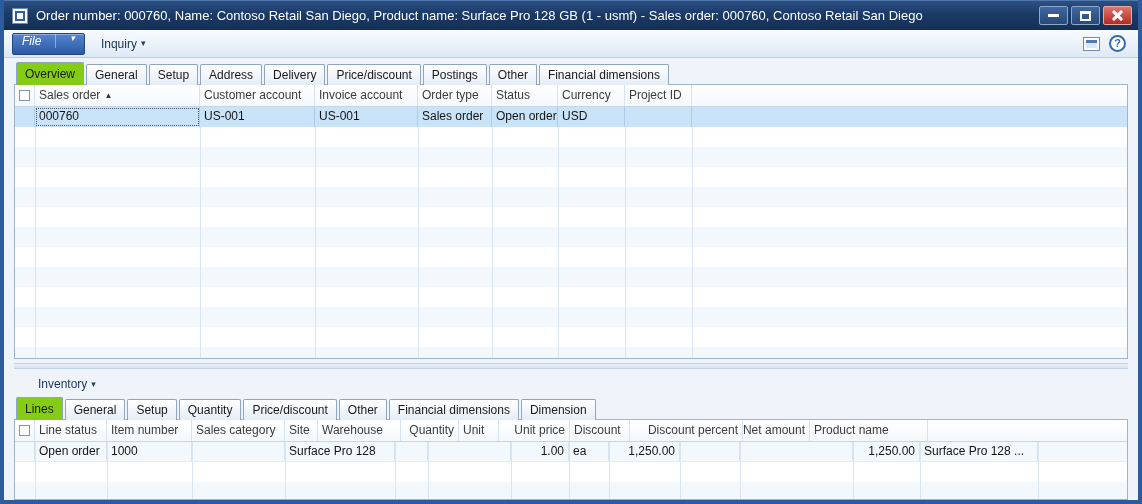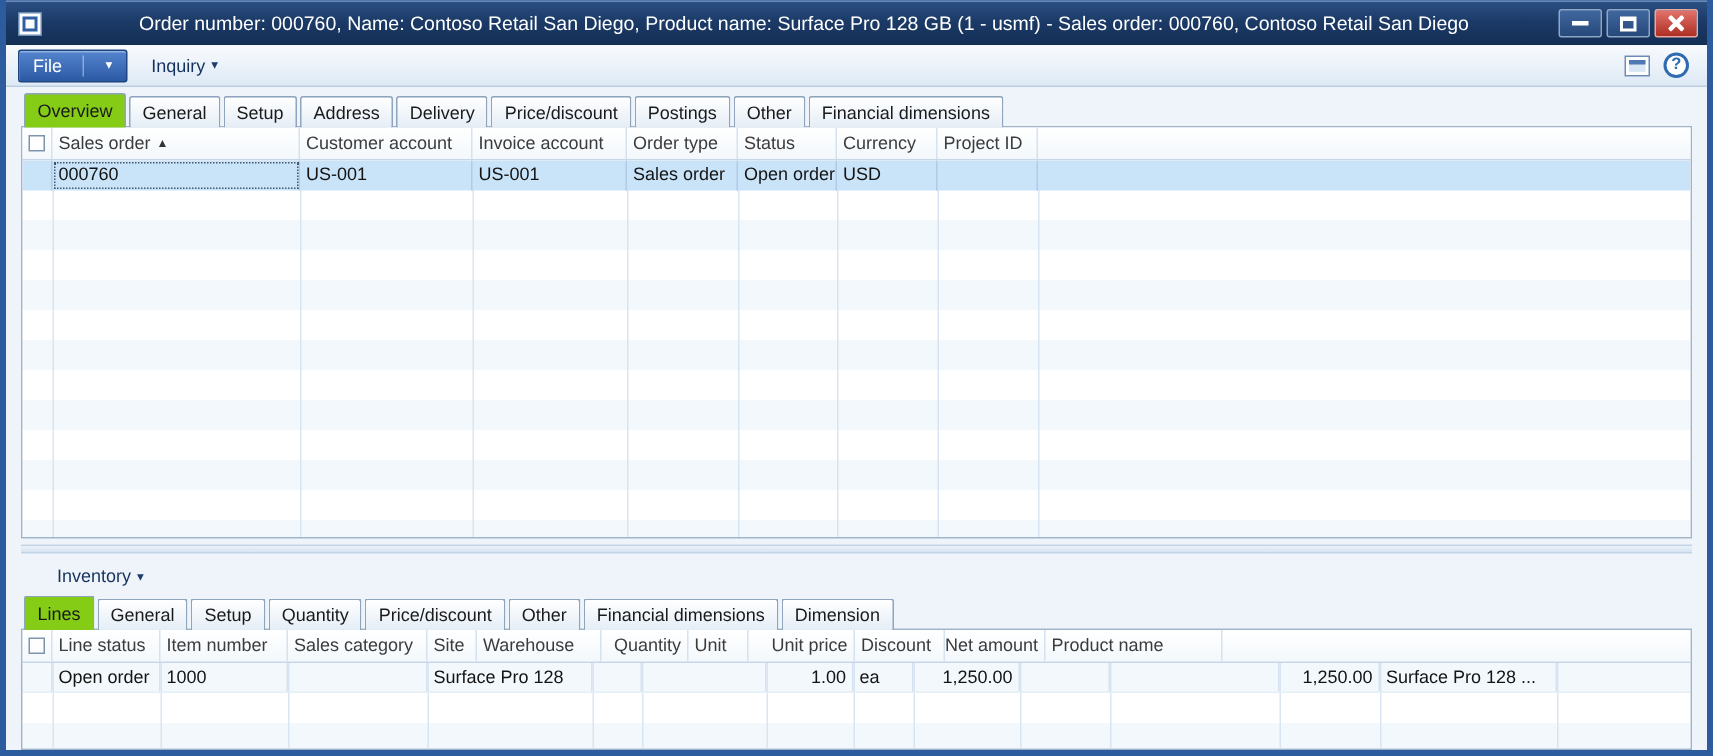--- a/index.html
+++ b/index.html
@@ -6,43 +6,43 @@
   body { font-family:"Liberation Sans",sans-serif; background:#9AA7B8; }
   * { box-sizing:border-box; }
 
   .window { width:1142px; height:504px; display:flex; flex-direction:column;
     border-left:4px solid #2D5C9E; border-right:4px solid #2D5C9E; border-bottom:4px solid #2D5C9E;
     background:#EFF4FA; }
 
   
   .titlebar { height:30px; flex:0 0 30px; display:flex; align-items:center; padding:0 6px;
     background:linear-gradient(180deg,#2C5084 0%,#1B3A66 45%,#142F56 100%);
-    border-top:1px solid #4F77AC; color:#fff;text-align:center; }
+    border-top:1px solid #4F77AC; color:#fff; }
   .app-icon { width:16px; height:16px; margin:0 8px 0 2px; background:#FDFDFD; border:1px solid #6C8CB4;
     display:inline-flex; align-items:center; justify-content:center; flex:0 0 16px; }
   .app-icon .ai-inner { display:block; width:10px; height:10px; border:2px solid #2F5FA0; }
   .title-text { flex:1; font-size:13px; white-space:nowrap; overflow:hidden; text-overflow:ellipsis; }
   .win-btn { width:29px; height:19px; margin-left:3px; border:1px solid #8FA7C6; border-radius:2px;
     display:inline-flex; align-items:center; justify-content:center; cursor:default; flex:0 0 29px; }
   .btn-min,.btn-max { background:linear-gradient(#40679F,#27497B); }
   .btn-close { background:linear-gradient(#E2736B,#AE2E24); border-color:#E8A9A0; }
   .glyph-min { width:11px; height:3px; background:#fff; }
   .glyph-max { width:11px; height:10px; border:2px solid #fff; border-top-width:3px; }
   .glyph-close { position:relative; width:13px; height:11px; }
   .glyph-close::before,.glyph-close::after { content:""; position:absolute; left:0; top:4px; width:13px; height:3px;
     background:#fff; border-radius:1px; }
   .glyph-close::before { transform:rotate(45deg); }
   .glyph-close::after { transform:rotate(-45deg); }
 
   
   .menubar { height:28px; flex:0 0 28px; display:flex; align-items:center; padding:0 8px;
     background:linear-gradient(#F8FBFE,#DEE9F5); border-bottom:1px solid #B9CCE0; }
-  .file-btn { height:22px; display:flex; align-items:center; gap:14px; padding:0 9px; border-radius:2px;
+  .file-btn { height:22px; display:flex; gap:14px; padding:0 9px; border-radius:2px;
     background:linear-gradient(#5585CE,#2C59A4); border:1px solid #1F4680; color:#fff; font-size:12px;
-    box-shadow:inset 0 1px rgba(255,255,255,.35); cursor:default; }
+    box-shadow:inset 0 1px rgba(255,255,255,.35); cursor:default;font-style:italic; }
   .file-btn .sep { width:1px; height:14px; background:rgba(255,255,255,.4); }
   .caret { font-size:9px; line-height:1; }
   .caret.dark { color:#1E3C6E; }
   .menu-item { margin-left:16px; display:flex; align-items:center; gap:4px; font-size:12px; color:#16335F; cursor:default; }
   .menubar-right { margin-left:auto; display:flex; align-items:center; gap:9px; padding-right:4px; }
   .layout-btn { width:17px; height:14px; border:1px solid #6C8CB4; background:#fff; display:inline-block; }
   .layout-inner { display:block; margin:2px; height:8px; border-top:3px solid #4F79B3; background:#D9E7F5; }
   .help-btn { width:17px; height:17px; border-radius:50%; border:2px solid #2F6BB0; color:#2F6BB0; background:#fff;
     font-size:11px; font-weight:bold; line-height:13px; text-align:center; display:inline-block; }
 
@@ -236,20 +236,21 @@
           </div>
         <div class="gh-cell b0">Line status</div>
         <div class="gh-cell b1">Item number</div>
         <div class="gh-cell b2">Sales category</div>
         <div class="gh-cell b4">Site</div>
         <div class="gh-cell b5">Warehouse</div>
         <div class="gh-cell b6 num">Quantity</div>
         <div class="gh-cell b7">Unit</div>
         <div class="gh-cell b8 num">Unit price</div>
         <div class="gh-cell b9">Discount</div>
+        <div class="gh-cell b10 num">Discount percent</div>
         <div class="gh-cell b11 num">Net amount</div>
         <div class="gh-cell b12">Product name</div>
         <div class="gh-cell fill"></div>
       </div>
       <div class="grid-body body2">
         <div class="bg bg2"></div>
         <div class="grid-row plain">
           <div class="g-cell b-chk"></div>
           <div class="g-cell b0">Open order</div>
           <div class="g-cell b1">1000</div>

